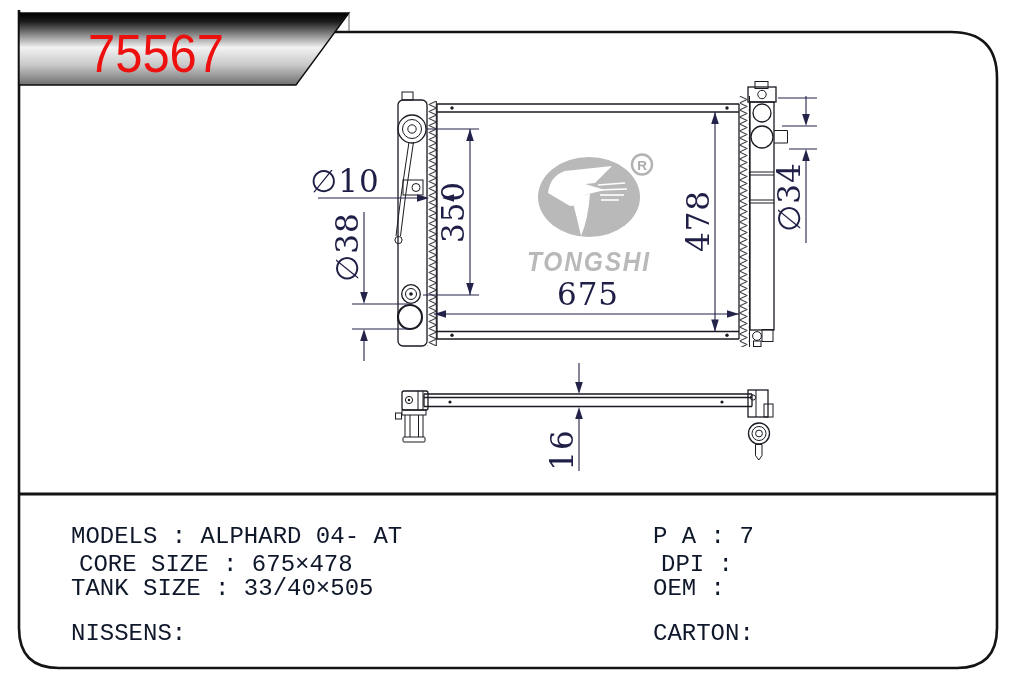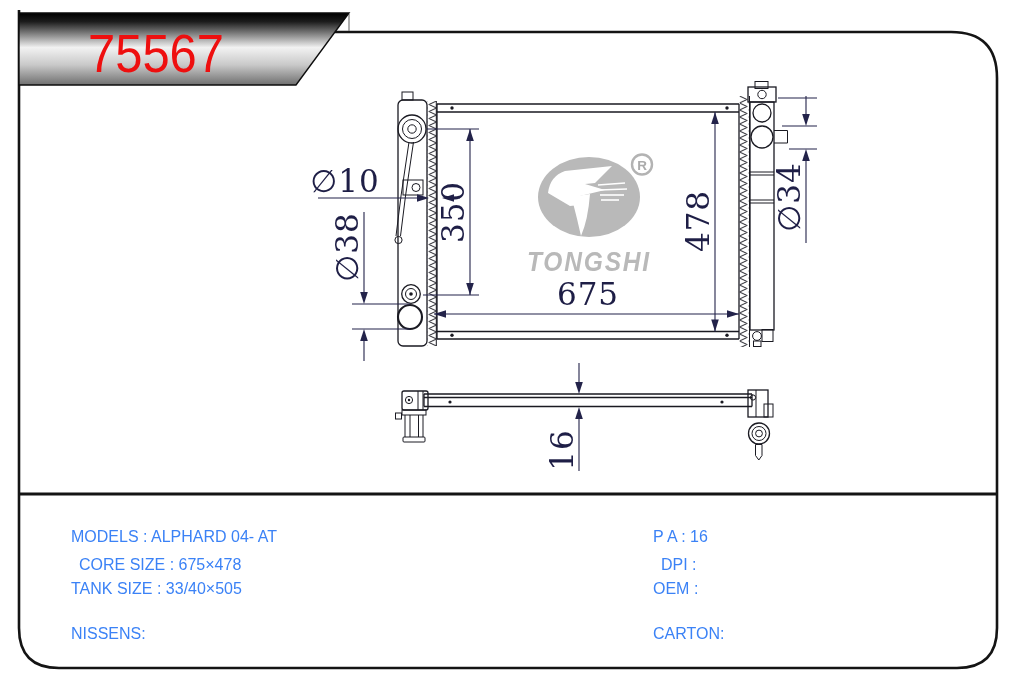--- a/index.html
+++ b/index.html
@@ -1,22 +1,22 @@
 <!DOCTYPE html>
 <html><head>
 <meta charset="utf-8">
 <style>
   html,body{margin:0;padding:0;background:#ffffff;}
   .page{position:relative;width:1018px;height:691px;background:#ffffff;overflow:hidden;
         font-family:"Liberation Sans",sans-serif;padding-left:11px;}
   .page svg{position:absolute;left:0;top:0;}
 
   
-  .spec{position:absolute;font-family:Liberation Sans, sans-serif;font-size:16px;
-        color:#3b82f6;white-space:pre;line-height:26px;}
+  .spec{position:absolute;font-family:Liberation Mono, monospace;font-size:24px;
+        color:#0f172a;white-space:pre;line-height:26px;}
   .sl{left:71px;}
   .sr{left:653px;}
   .r1{top:524px;}
   .r2{top:552px;margin-left:8px;}
   .r3{top:576px;}
   .r4{top:621px;}
 
   
   .ln{stroke:#1a1a22;stroke-width:1.3;fill:none;}
   .lnthin{stroke:#1a1a22;stroke-width:1;fill:none;}
@@ -181,19 +181,19 @@
       <polygon class="dar" points="579,394 575.2,382 582.8,382"></polygon>
       <polygon class="dar" points="579,407 575.2,419 582.8,419"></polygon>
     </g>
   </svg>
 
   <div>
     <div class="spec sl r1">MODELS : ALPHARD 04- AT</div>
     <div class="spec sl r2">CORE SIZE : 675×478</div>
     <div class="spec sl r3">TANK SIZE : 33/40×505</div>
     <div class="spec sl r4">NISSENS:</div>
-    <div class="spec sr r1">P A : 16</div>
+    <div class="spec sr r1">P A : 7</div>
     <div class="spec sr r2">DPI :</div>
     <div class="spec sr r3">OEM :</div>
     <div class="spec sr r4">CARTON:</div>
   </div>
 
 </div>
 
 </body></html>

